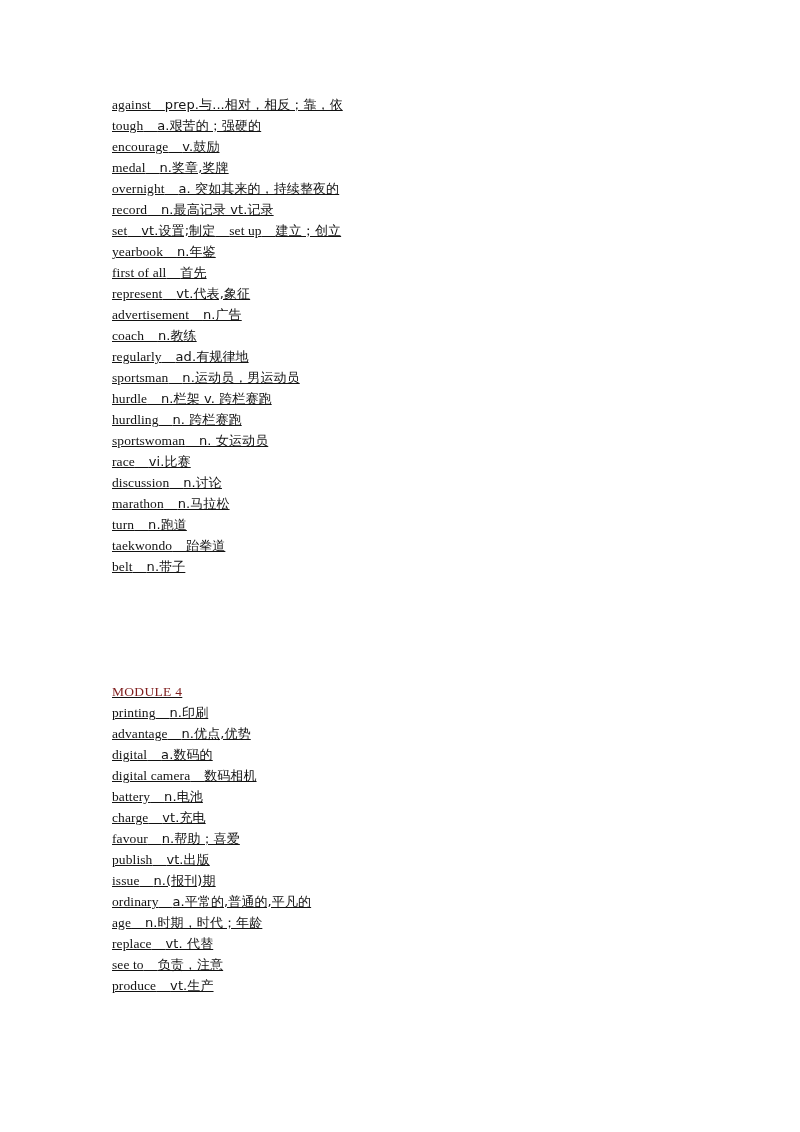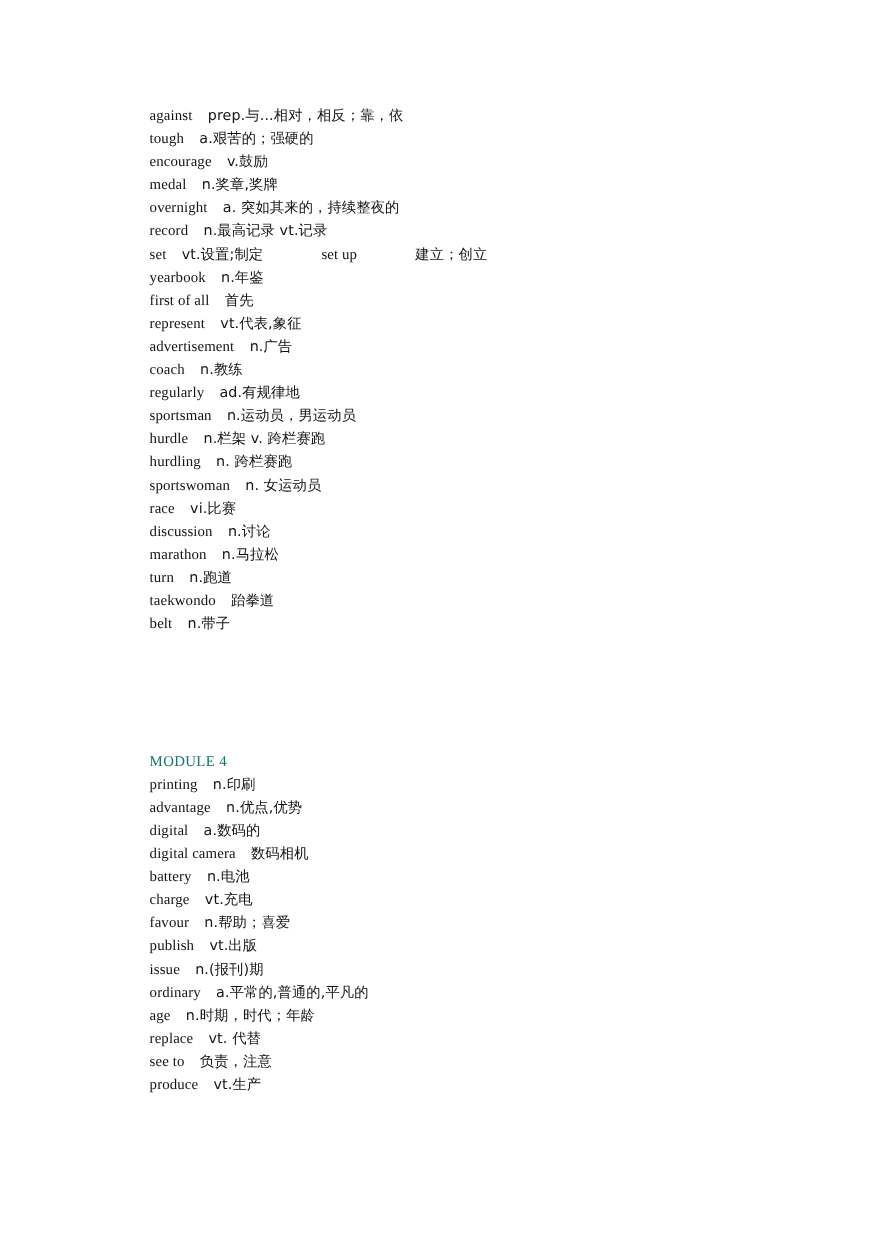--- a/index.html
+++ b/index.html
@@ -20,50 +20,50 @@
   .page {
     position: absolute;
     left: 0;
     top: 0;
     width: 800px;
     height: 1132px;
     background: #ffffff;
   }
   .content {
     position: absolute;
-    left: 136px;
+    left: 112px;
     top: 94px;
     width: 620px;
+    text-decoration: underline;
   }
   .vocab-line {
     font-size: 13.5px;
     line-height: 21px;
     height: 21px;
     white-space: pre;
     letter-spacing: 0.1px;
     color: #131313;
   }
   .vocab-line .term {
     display: inline;
   }
   .vocab-line .gloss {
     display: inline;
   }
   .vocab-line .term2,
   .vocab-line .gloss2 {
     display: inline;
-    margin-left: 39px;
   }
   .section-heading {
     font-size: 13.5px;
     line-height: 21px;
     height: 21px;
     white-space: pre;
     letter-spacing: 0.3px;
-    color: #0f766e;
+    color: #7f1d1d;
   }
   .spacer-block {
     height: 104px;
   }
   .cjk {
     font-family: "DejaVu Sans", "Liberation Sans", sans-serif;
     font-size: 13px;
   }
 </style>
 </head>

